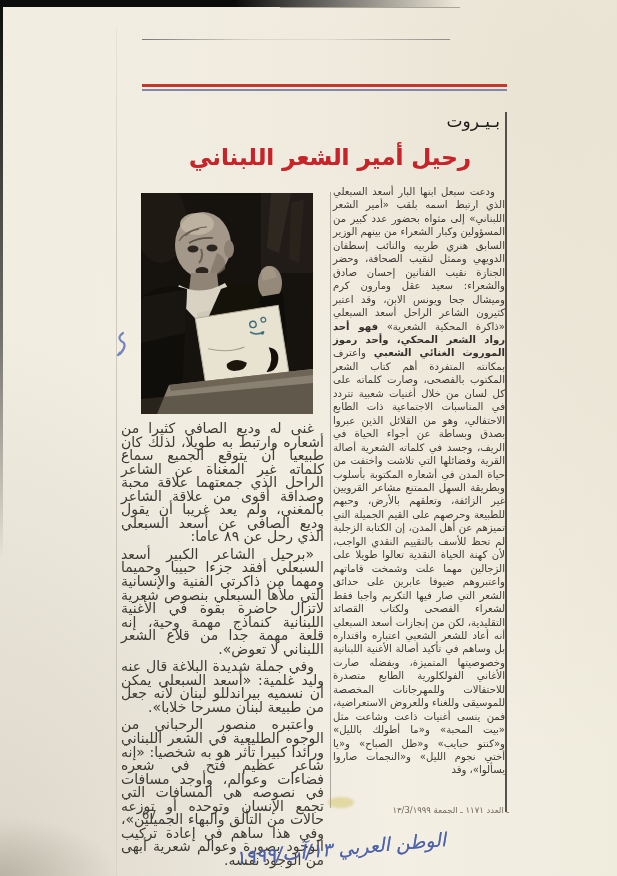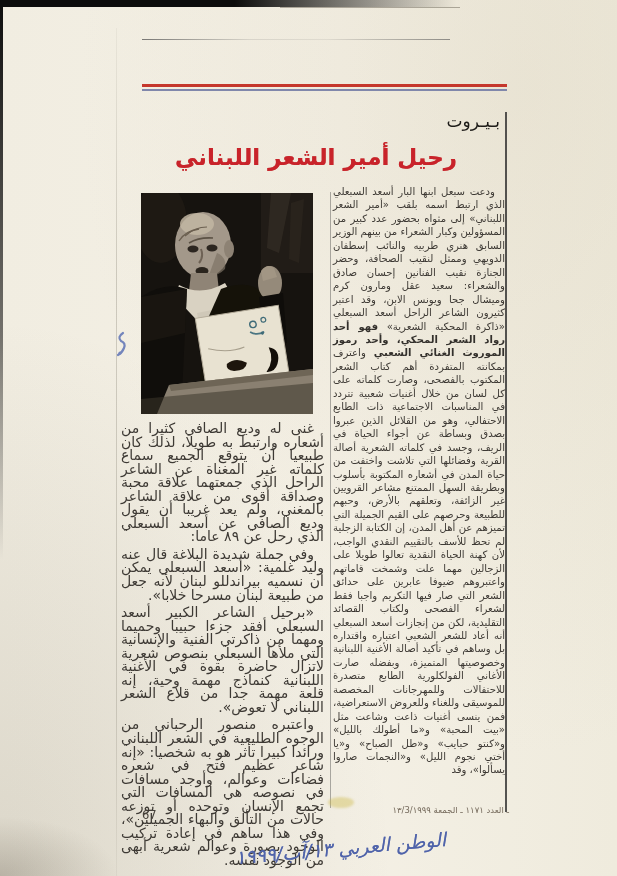--- a/index.html
+++ b/index.html
@@ -22,21 +22,21 @@
     background:linear-gradient(180deg,rgba(70,65,50,.05),rgba(70,65,50,.22) 30%,rgba(70,65,50,.18) 80%,rgba(70,65,50,.05));}
   
   #rule-thin{left:142px;top:39px;width:308px;height:1px;
     background:linear-gradient(90deg,rgba(80,80,80,.75),rgba(80,80,80,.15) 35%,rgba(80,80,80,.1) 60%,rgba(80,80,80,.6));}
   #rule-red{left:142px;top:84px;width:365px;height:3px;}
   #rule-blue{left:142px;top:89px;width:365px;height:2px;}
   
   #kicker{right:117px;top:111px;font-size:17px;font-weight:normal;color:#1d1b18;
     letter-spacing:.5px;direction:rtl;}
   #right-border{left:505px;top:112px;width:2px;height:700px;background:rgba(40,40,40,.78);}
-  #headline{left:175px;top:144px;width:310px;text-align:left;
+  #headline{left:175px;top:144px;width:310px;text-align:center;
     font-size:23px;font-weight:bold;direction:rtl;letter-spacing:-0.5px;
     text-shadow:0 0 .5px rgba(180,30,30,.6);}
   
   #photo{left:141px;top:193px;width:172px;height:221px;}
   
   #col-divider{left:330px;top:192px;width:1px;height:616px;background:rgba(60,60,60,.4);}
   .bodytext{direction:rtl;text-align:justify;color:#3d3934;}
   .bodytext p{margin:0 0 4px 0;text-indent:10px;}
   #col-right{left:333px;top:185px;width:172px;height:622px;
     font-size:10.1px;line-height:13.45px;}
@@ -129,22 +129,22 @@
   </div>
 
   <div class="abs" id="col-divider"></div>
 
   <div class="abs bodytext" id="col-right">
     <p><span>ودعت سبعل ابنها البار أسعد السبعلي الذي ارتبط اسمه بلقب «أمير الشعر اللبناني» إلى مثواه بحضور عدد كبير من المسؤولين وكبار الشعراء من بينهم الوزير السابق هنري طربيه والنائب إسطفان الدويهي وممثل لنقيب الصحافة، وحضر الجنازة نقيب الفنانين إحسان صادق والشعراء: سعيد عقل ومارون كرم وميشال جحا ويونس الابن، وقد اعتبر كثيرون الشاعر الراحل أسعد السبعلي «ذاكرة المحكية الشعرية» </span><span class="em">فهو أحد رواد الشعر المحكي، وأحد رموز الموروث الغنائي الشعبي </span><span>واعترف بمكانته المتفردة أهم كتاب الشعر المكتوب بالفصحى، وصارت كلماته على كل لسان من خلال أغنيات شعبية تتردد في المناسبات الاجتماعية ذات الطابع الاحتفالي، وهو من القلائل الذين عبروا بصدق وبساطة عن أجواء الحياة في الريف، وجسد في كلماته الشعرية أصالة القرية وفضائلها التي تلاشت واختفت من حياة المدن في أشعاره المكتوبة بأسلوب وبطريقة السهل الممتنع مشاعر القرويين غير الزائفة، وتعلقهم بالأرض، وحبهم للطبيعة وحرصهم على القيم الجميلة التي تميزهم عن أهل المدن، إن الكتابة الزجلية لم تحظ للأسف بالتقييم النقدي الواجب، لأن كهنة الحياة النقدية تعالوا طويلا على الزجالين مهما علت وشمخت قاماتهم واعتبروهم ضيوفا عابرين على حدائق الشعر التي صار فيها التكريم واجبا فقط لشعراء الفصحى ولكتاب القصائد التقليدية، لكن من إنجازات أسعد السبعلي أنه أعاد للشعر الشعبي اعتباره واقتداره بل وساهم في تأكيد أصالة الأغنية اللبنانية وخصوصيتها المتميزة، وبفضله صارت الأغاني الفولكلورية الطابع متصدرة للاحتفالات وللمهرجانات المخصصة للموسيقى وللغناء وللعروض الاستعراضية، فمن ينسى أغنيات ذاعت وشاعت مثل «بيت المحبة» و«ما أطولك بالليل» و«كنتو حبايب» و«طل الصباح» و«يا أختي نجوم الليل» و«النجمات صاروا يسألوا»، وقد</span></p>
   </div>
 
   <div class="abs bodytext" id="col-left">
     <p>غنى له وديع الصافي كثيرا من أشعاره وارتبط به طويلا، لذلك كان طبيعيا أن يتوقع الجميع سماع كلماته غير المغناة عن الشاعر الراحل الذي جمعتهما علاقة محبة وصداقة أقوى من علاقة الشاعر بالمغني، ولم يعد غريبا أن يقول وديع الصافي عن أسعد السبعلي الذي رحل عن ٨٩ عاما:</p>
+    <p>«برحيل الشاعر الكبير أسعد السبعلي أفقد جزءا حبيبا وحميما ومهما من ذاكرتي الفنية والإنسانية التي ملأها السبعلي بنصوص شعرية لاتزال حاضرة بقوة في الأغنية اللبنانية كنماذج مهمة وحية، إنه قلعة مهمة جدا من قلاع الشعر اللبناني لا تعوض».</p>
     <p>وفي جملة شديدة البلاغة قال عنه وليد غلمية: «أسعد السبعلي يمكن أن نسميه بيراندللو لبنان لأنه جعل من طبيعة لبنان مسرحا خلابا».</p>
-    <p>«برحيل الشاعر الكبير أسعد السبعلي أفقد جزءا حبيبا وحميما ومهما من ذاكرتي الفنية والإنسانية التي ملأها السبعلي بنصوص شعرية لاتزال حاضرة بقوة في الأغنية اللبنانية كنماذج مهمة وحية، إنه قلعة مهمة جدا من قلاع الشعر اللبناني لا تعوض».</p>
     <p>واعتبره منصور الرحباني من الوجوه الطليعية في الشعر اللبناني ورائدا كبيرا تأثر هو به شخصيا: «إنه شاعر عظيم فتح في شعره فضاءات وعوالم، وأوجد مسافات في نصوصه هي المسافات التي تجمع الإنسان وتوحده أو توزعه حالات من التألق والبهاء الجميلين»، وفي هذا ساهم في إعادة تركيب الوجود بصورة وعوالم شعرية أبهى من الوجود نفسه.</p>
   </div>
 
   <div class="abs" id="smudge-yellow"></div>
   <div class="abs" id="issue-line">ـ العدد ١١٧١ ـ الجمعة ١٣/3/١٩٩٩</div>
   <div class="abs" id="page-number">67</div>
 
   <div class="abs" id="handwriting">الوطن العربي ١٣/آب/١٩٩٩</div>
 
   <div class="abs" id="ink-smudge">

